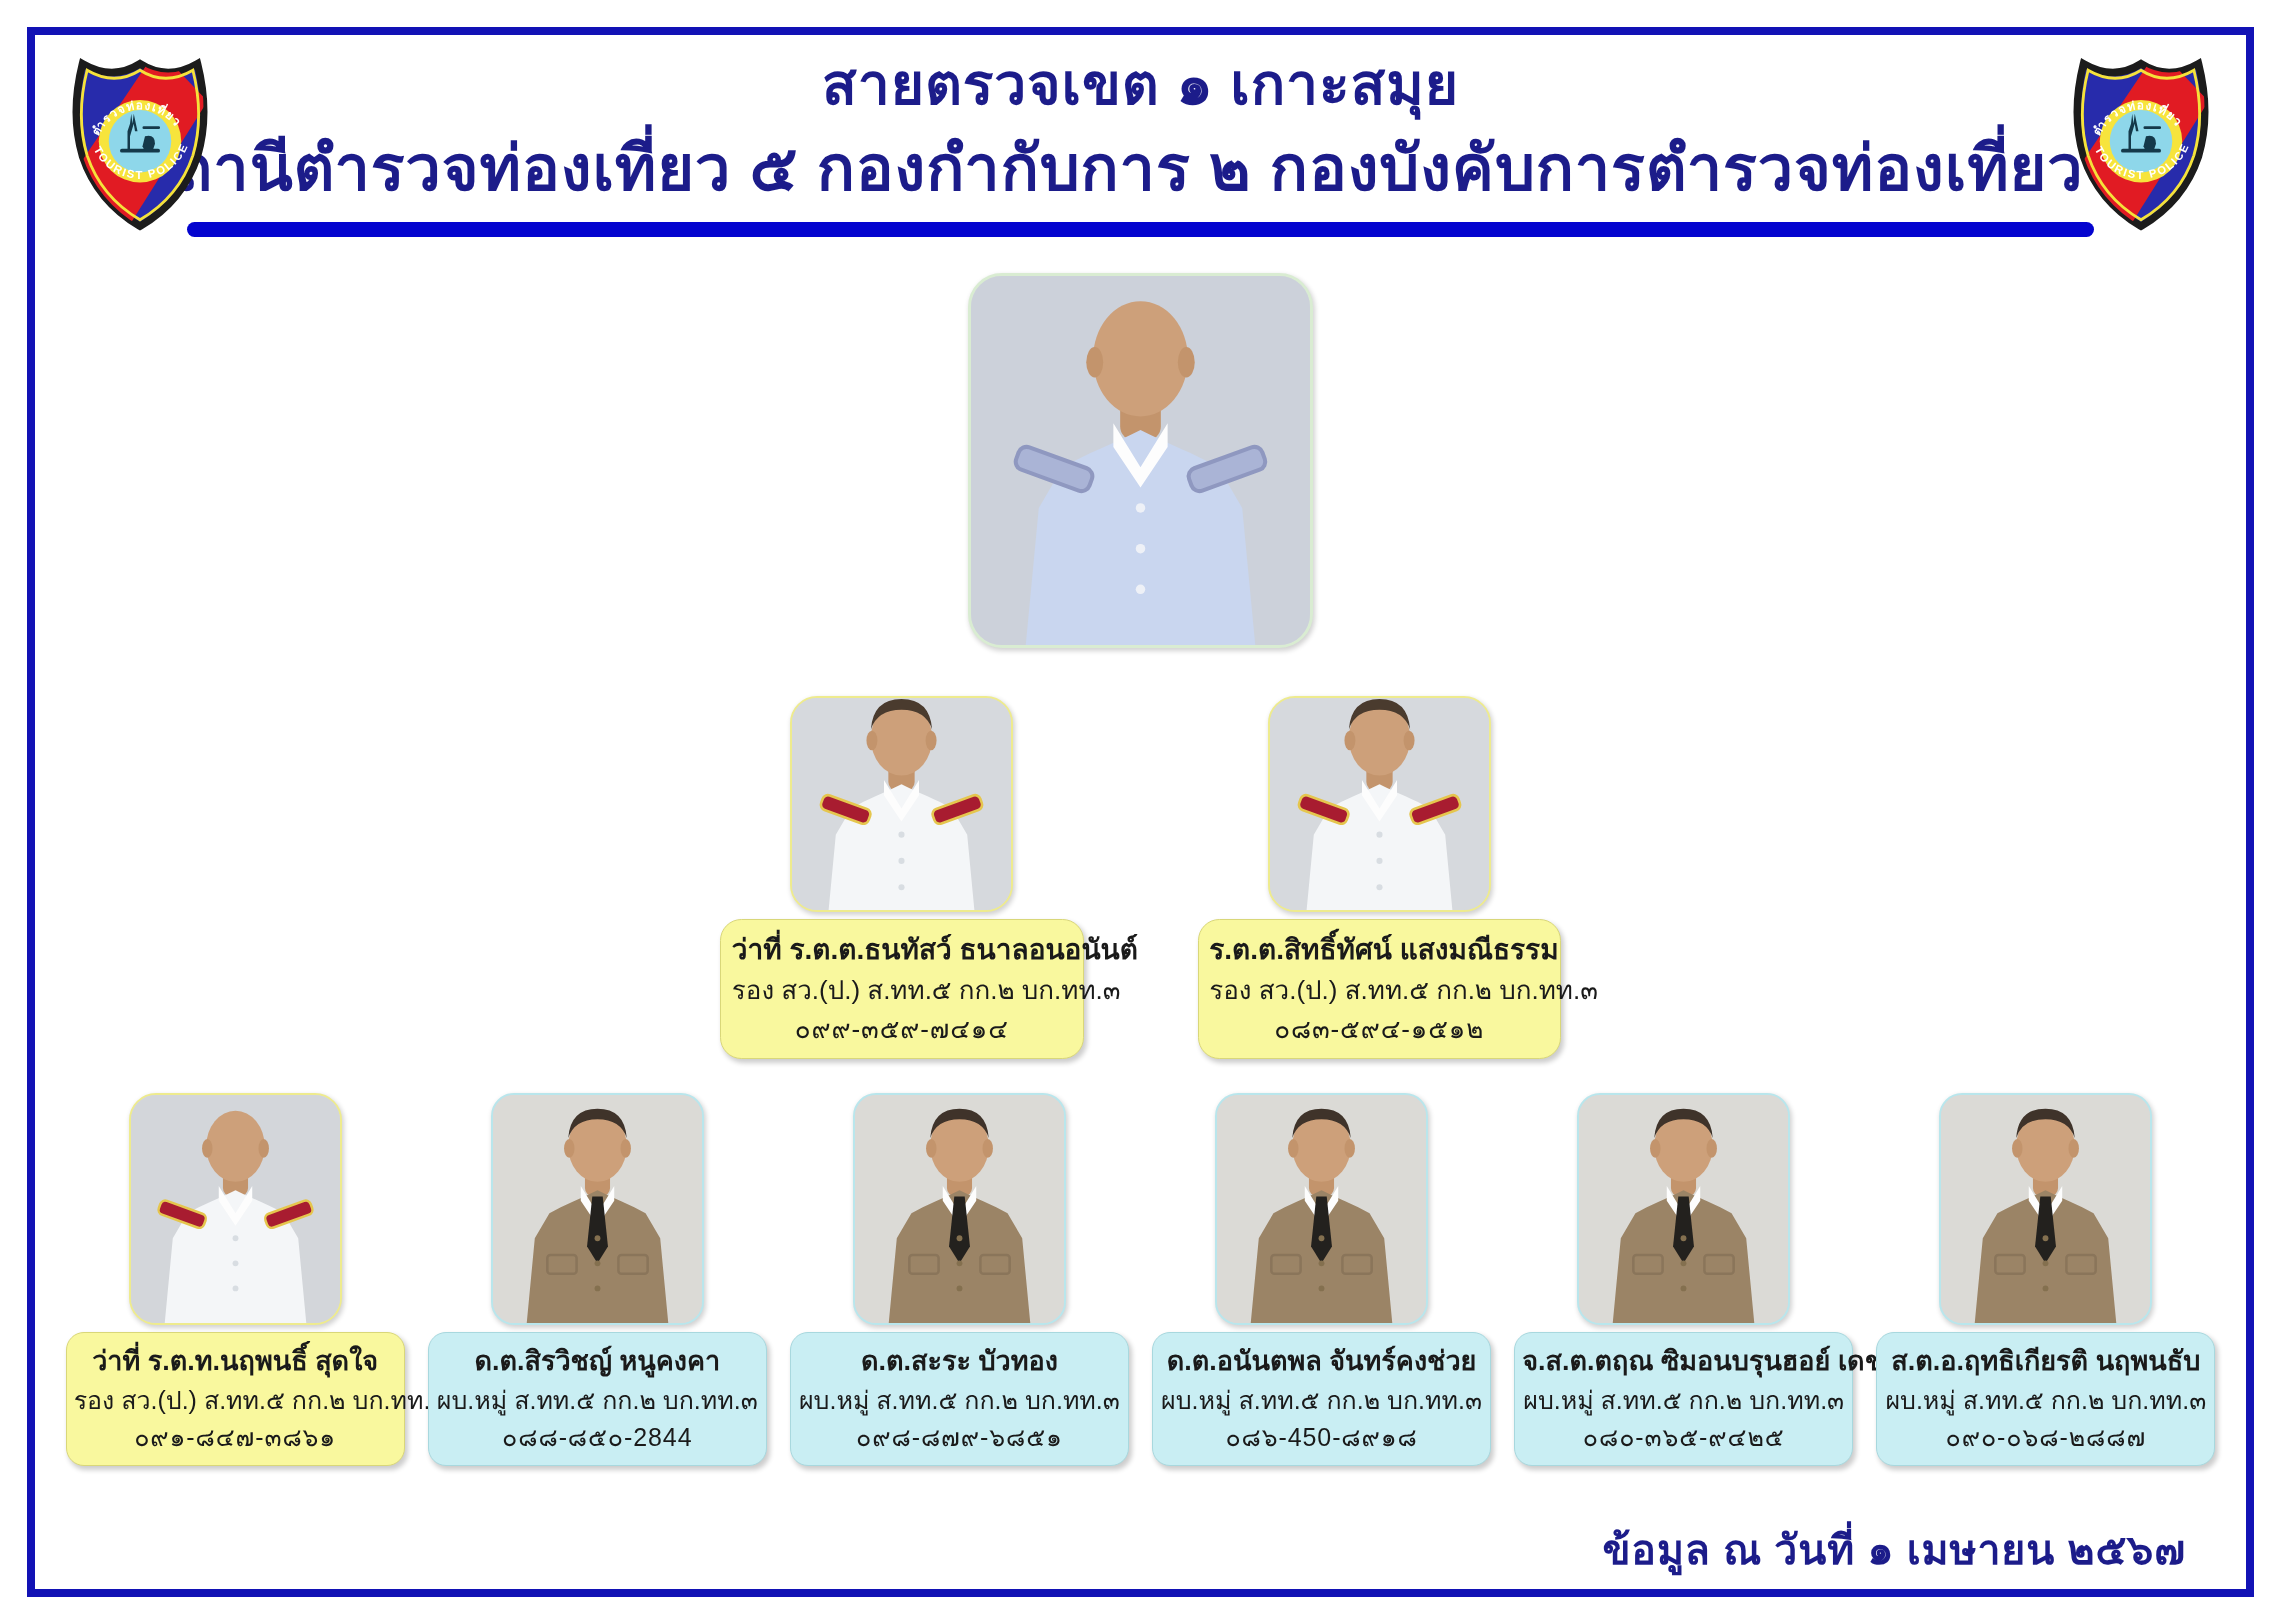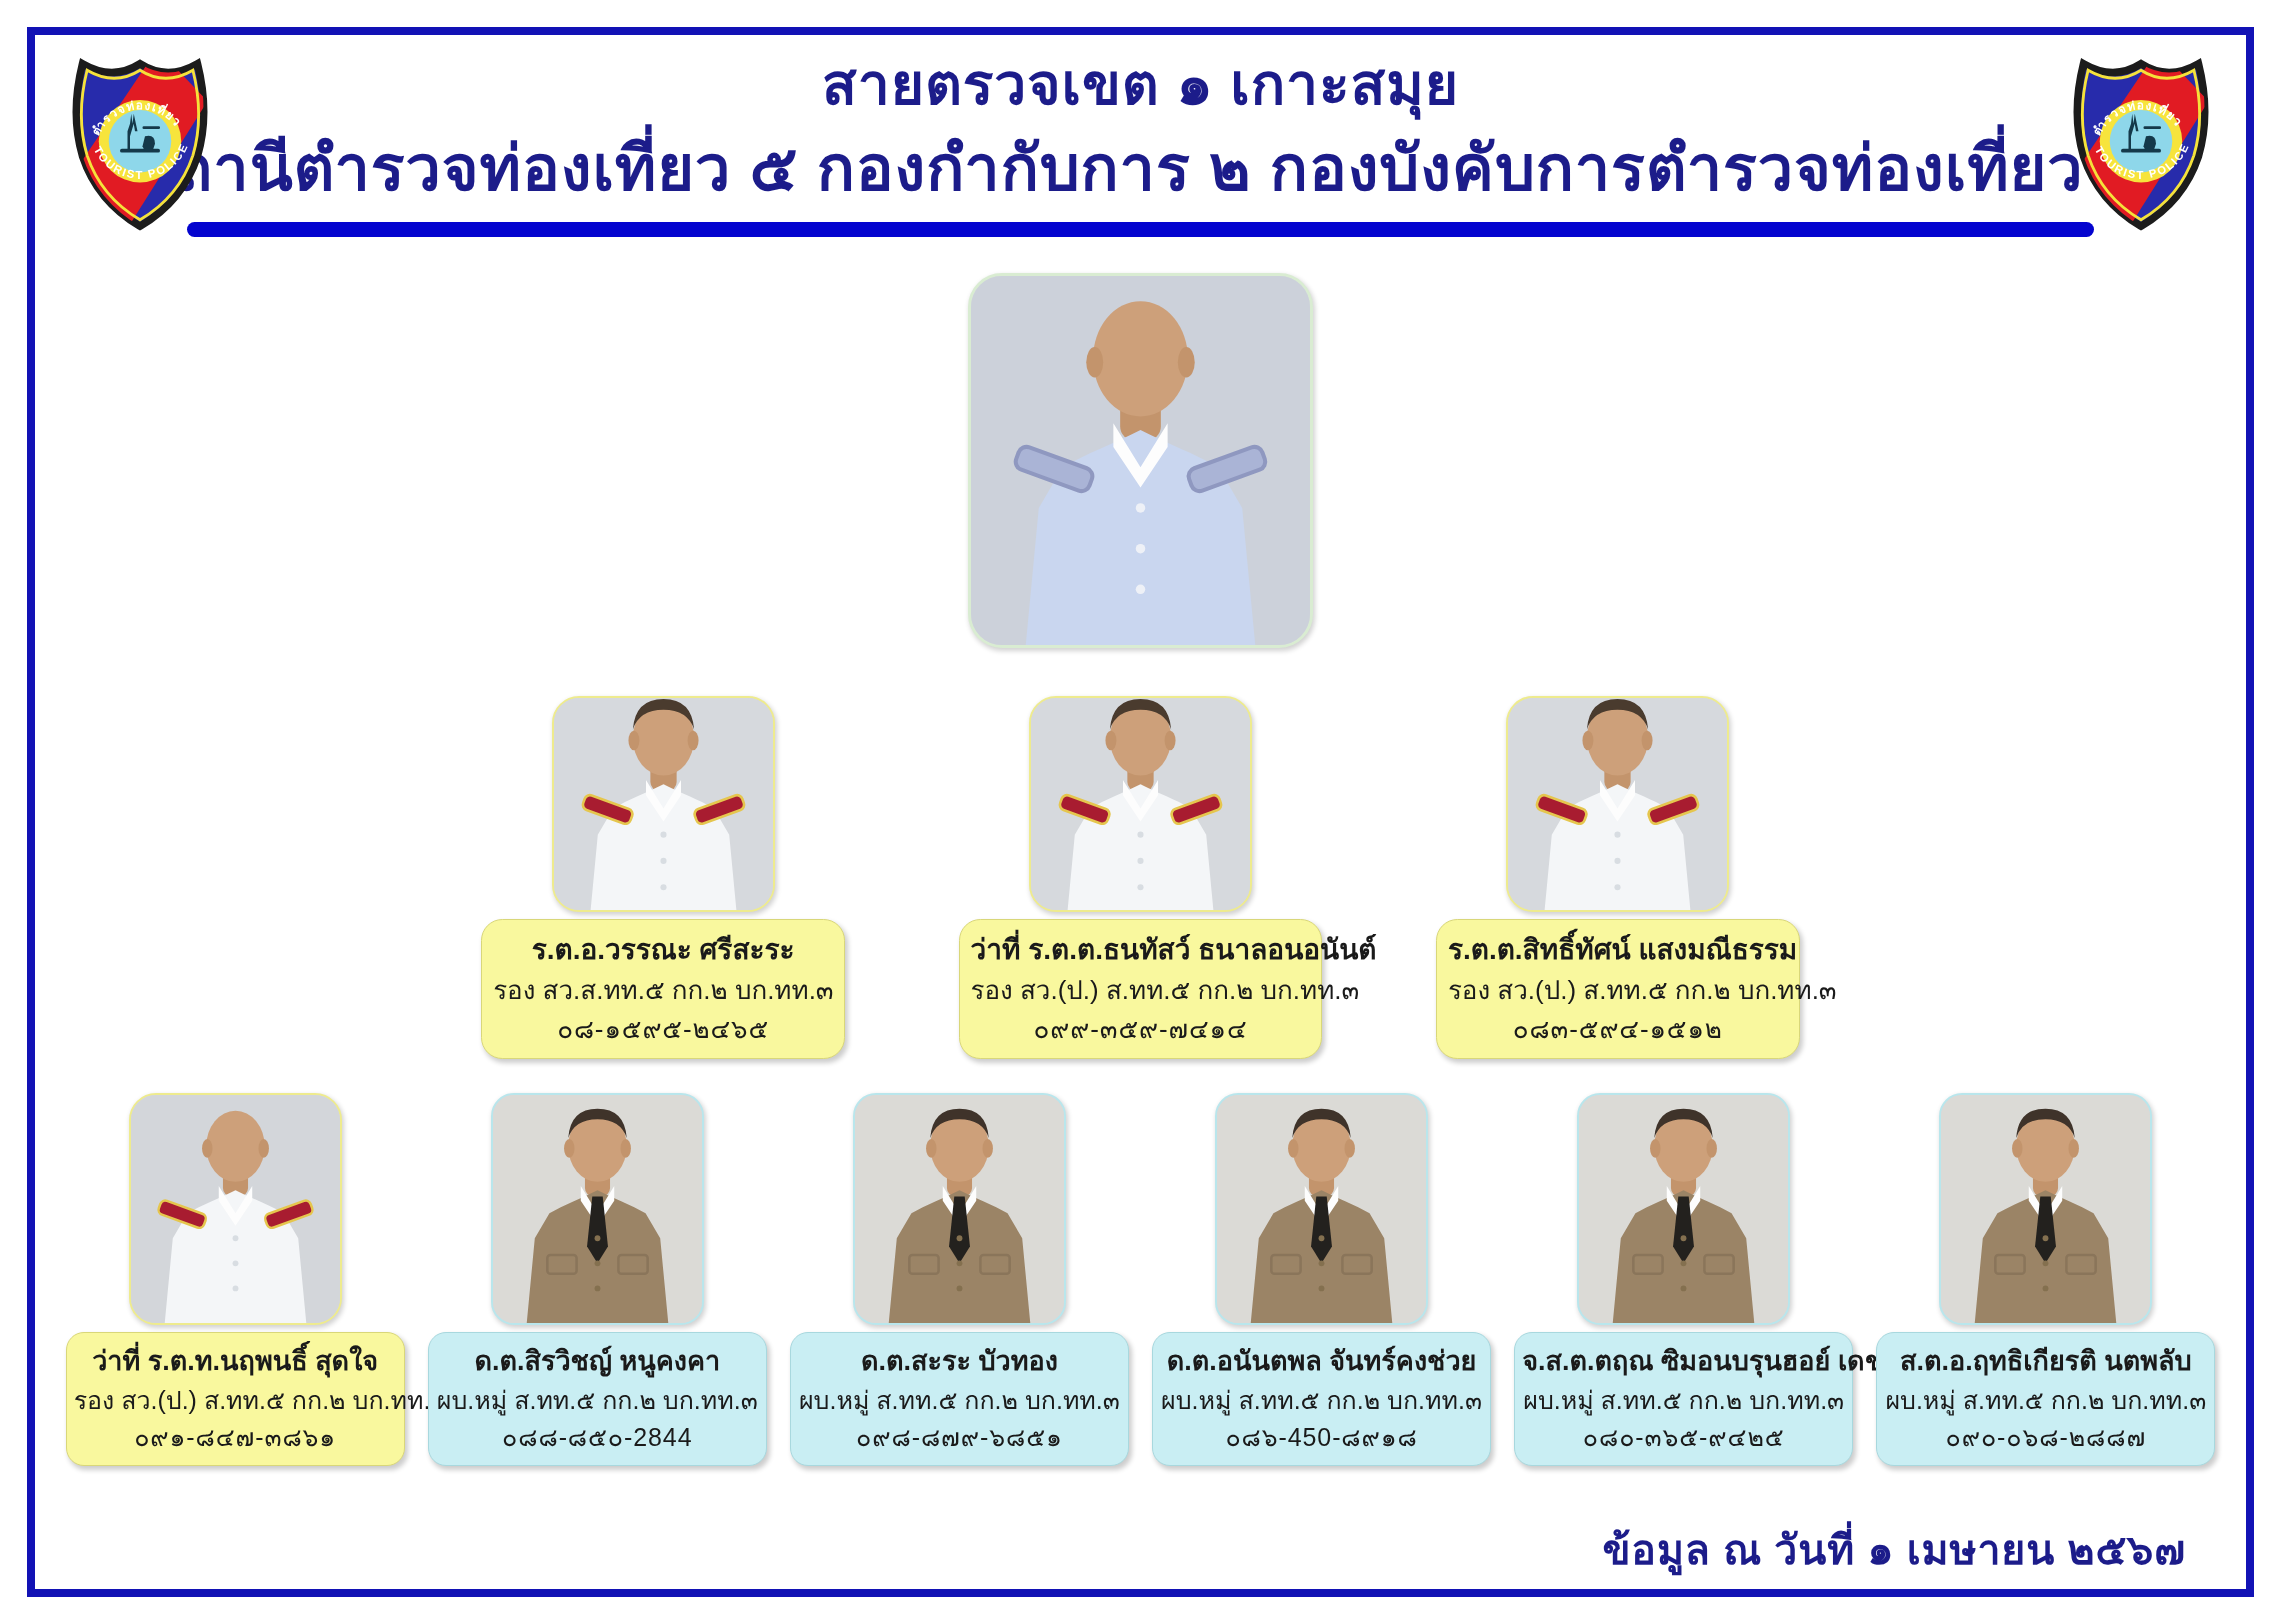--- a/index.html
+++ b/index.html
@@ -159,32 +159,20 @@
     </div>
 
     <div class="row-deputies">
       <div class="card">
         <div class="photo ph--yellow u-white">
           <svg viewBox="0 0 100 112" preserveAspectRatio="xMidYMid slice">
               <use href="#portrait-symbol"></use>
             </svg>
         </div>
         <div class="label label--yellow">
-          <div class="name">ร.ต.อ.วรรณะ  ศรีสะระ</div>
-          <div class="pos">รอง สว.ส.ทท.๕ กก.๒ บก.ทท.๓</div>
-          <div class="phone">๐๘-๑๕๙๕-๒๔๖๕</div>
-        </div>
-      </div>
-      <div class="card">
-        <div class="photo ph--yellow u-white">
-          <svg viewBox="0 0 100 112" preserveAspectRatio="xMidYMid slice">
-              <use href="#portrait-symbol"></use>
-            </svg>
-        </div>
-        <div class="label label--yellow">
           <div class="name">ว่าที่ ร.ต.ต.ธนทัสว์  ธนาลอนอนันต์</div>
           <div class="pos">รอง สว.(ป.) ส.ทท.๕ กก.๒ บก.ทท.๓</div>
           <div class="phone">๐๙๙-๓๕๙-๗๔๑๔</div>
         </div>
       </div>
       <div class="card">
         <div class="photo ph--yellow u-white">
           <svg viewBox="0 0 100 112" preserveAspectRatio="xMidYMid slice">
               <use href="#portrait-symbol"></use>
             </svg>
@@ -258,21 +246,21 @@
           <div class="phone">๐๘๐-๓๖๕-๙๔๒๕</div>
         </div>
       </div>
       <div class="card">
         <div class="photo ph--cyan u-khaki">
           <svg viewBox="0 0 100 112" preserveAspectRatio="xMidYMid slice">
               <use href="#portrait-symbol"></use>
             </svg>
         </div>
         <div class="label label--cyan">
-          <div class="name">ส.ต.อ.ฤทธิเกียรติ  นตพลับ</div>
+          <div class="name">ส.ต.อ.ฤทธิเกียรติ  นฤพนธับ</div>
           <div class="pos">ผบ.หมู่ ส.ทท.๕ กก.๒ บก.ทท.๓</div>
           <div class="phone">๐๙๐-๐๖๘-๒๘๘๗</div>
         </div>
       </div>
     </div>
 
   </div>
 
   <div class="footer">ข้อมูล ณ วันที่ ๑ เมษายน ๒๕๖๗</div>
 

